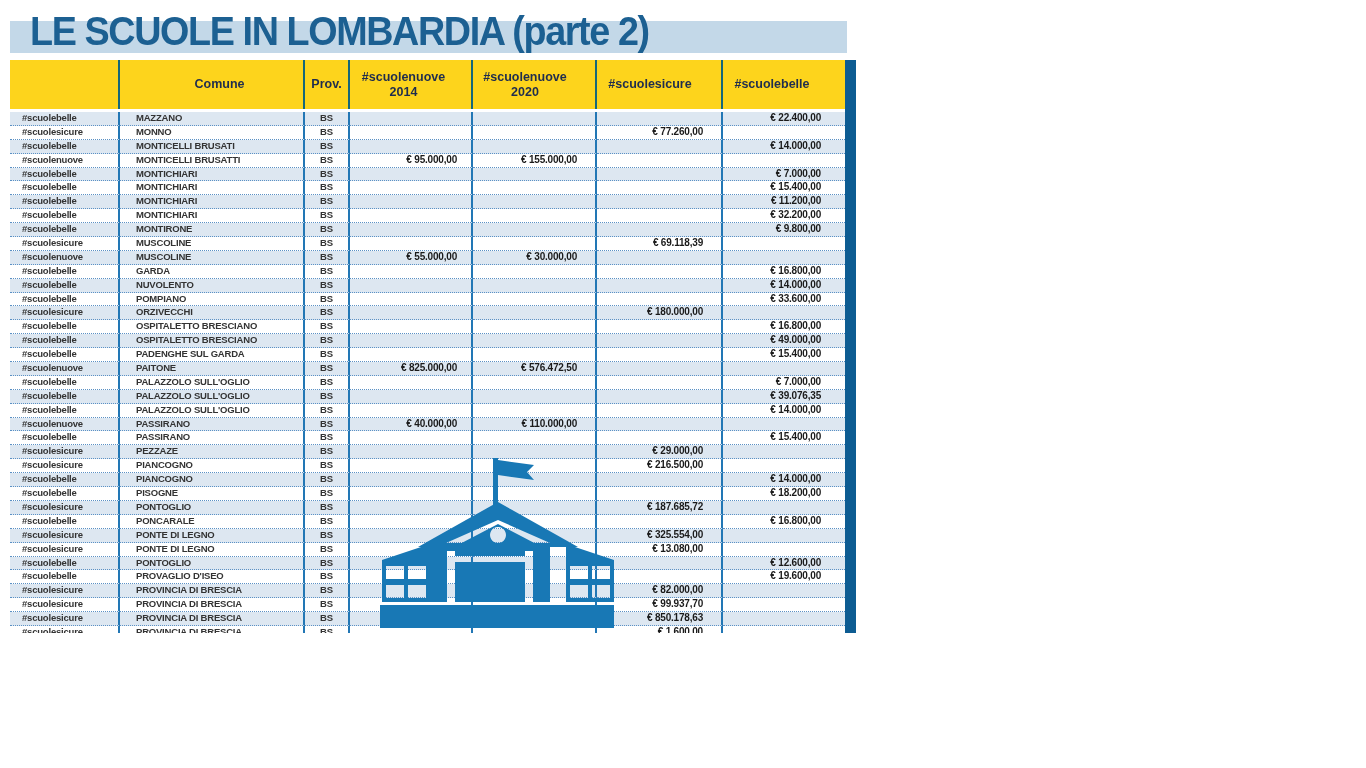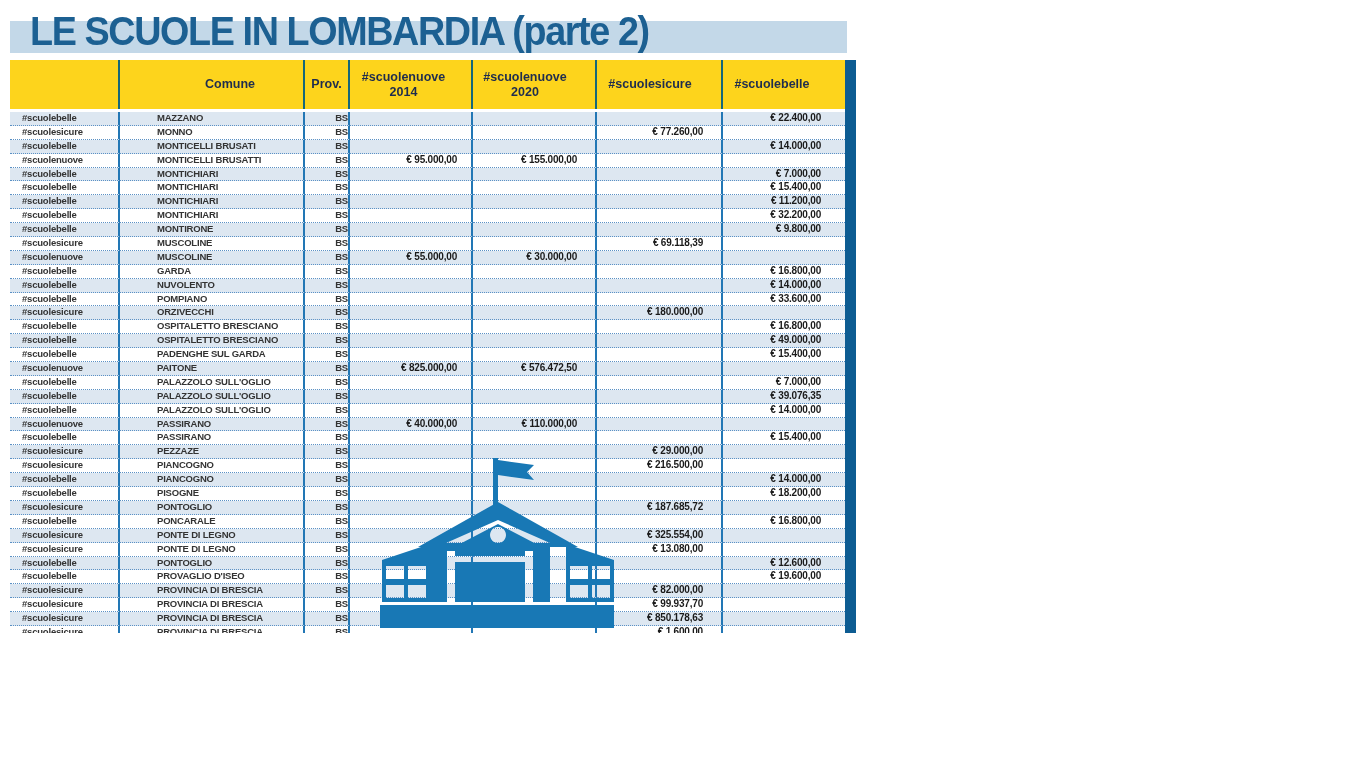--- a/index.html
+++ b/index.html
@@ -17,22 +17,22 @@
       color:#1f2d4e;font-weight:700;font-size:12.5px;line-height:1.15;text-align:center;}
   .th:last-child{border-right:none;}
   .tbody{position:absolute;left:0;top:100px;width:835px;height:521px;overflow:hidden;background:#fff;}
   .row{display:flex;height:13.9px;box-sizing:border-box;}
   .row.tint{background:#dde7f1;}
   .cell{box-sizing:border-box;border-right:2px solid #2277b5;border-bottom:1.5px dotted #5b91c5;
         font-size:9.5px;font-weight:700;color:#333;line-height:12.5px;
         white-space:nowrap;overflow:hidden;letter-spacing:-0.2px;}
   .cell:last-child{border-right:none;text-align:right;}
   .c1{width:110px;padding-left:12px;}
-  .c2{width:185px;padding-left:37px;}
-  .c3{width:45px;text-align:right;}
+  .c2{width:185px;padding-left:16px;}
+  .c3{width:45px;text-align:center;}
   .c4{width:123px;text-align:right;padding-right:14px;}
   .c5{width:124px;text-align:right;padding-right:18px;}
   .c6{width:126px;text-align:right;padding-right:18px;}
   .c7{width:122px;text-align:right;padding-right:24px;}
   .money{color:#1a1a1a;font-size:10px;}
   .right-bar{position:absolute;left:835px;top:48px;width:11px;height:573px;background:#0d5c92;}
   .school-icon{position:absolute;left:368px;top:440px;width:240px;height:178px;z-index:5;}
 </style>
 </head>
 <body>

